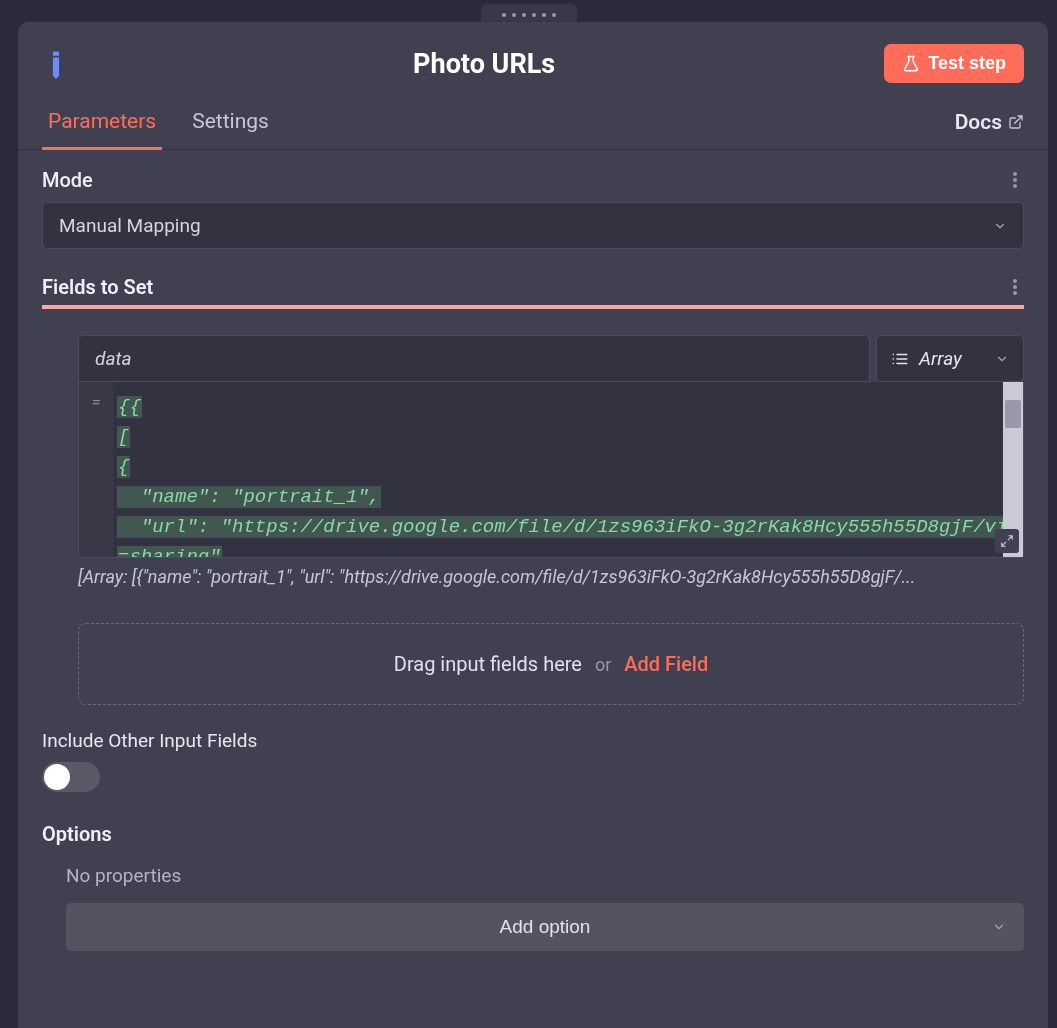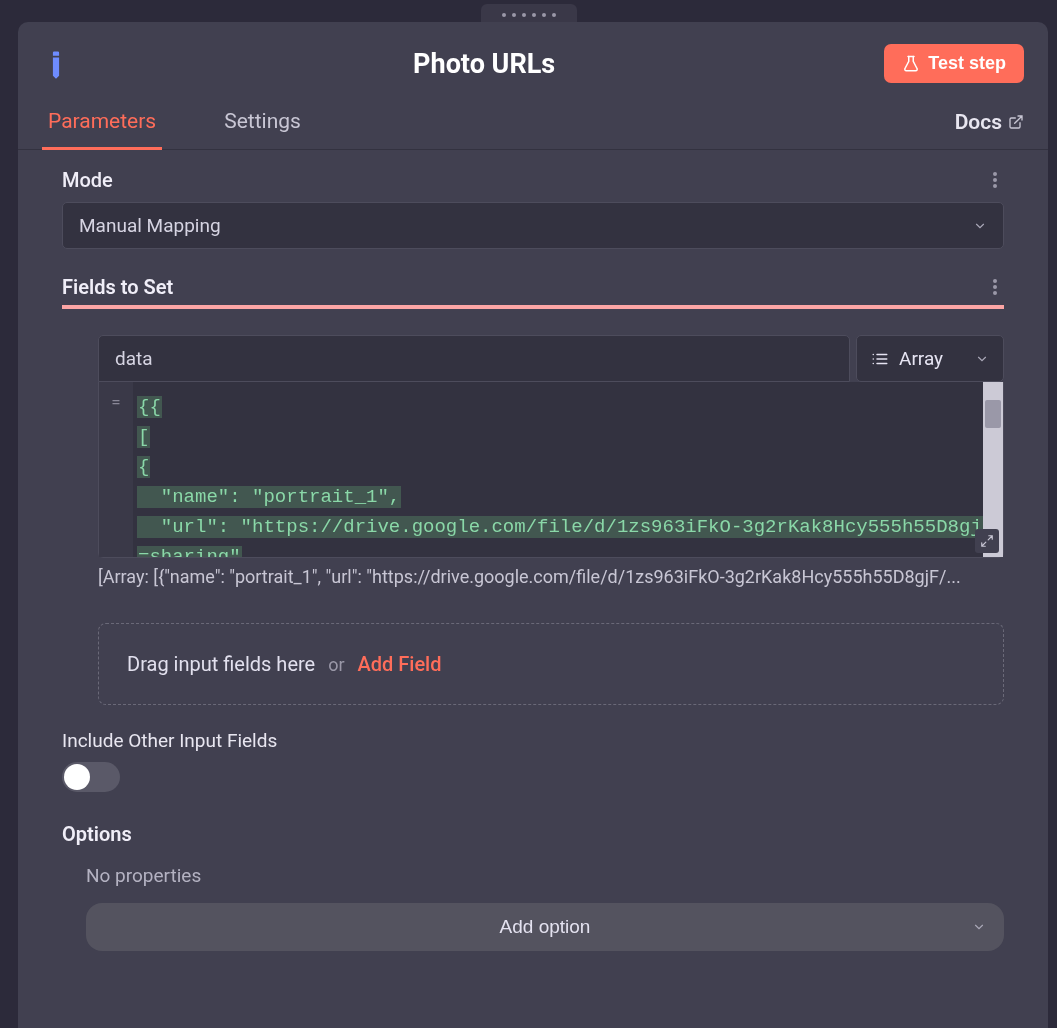--- a/index.html
+++ b/index.html
@@ -67,21 +67,21 @@
     cursor: pointer;
     display: flex;
     align-items: center;
     gap: 8px;
   }
   .tabs {
     display: flex;
     align-items: center;
     padding: 0 24px;
     border-bottom: 1px solid #333240;
-    gap: 56px;
+    gap: 24px;
   }
   .tab {
     padding: 14px 6px;
     font-size: 21px;
     color: #c8c6d4;
     cursor: pointer;
     border-bottom: 3px solid transparent;
     margin-bottom: -1px;
   }
   .tab.active {
@@ -93,21 +93,21 @@
     font-size: 21px;
     font-weight: 600;
     color: #e8e6f0;
     cursor: pointer;
     display: flex;
     align-items: center;
     gap: 6px;
     padding: 14px 0;
   }
   .body {
-    padding: 18px 44px;
+    padding: 18px 24px;
   }
   .section-row {
     display: flex;
     align-items: center;
     justify-content: space-between;
     margin-bottom: 10px;
   }
   .section-label {
     font-size: 20px;
     font-weight: 500;
@@ -144,20 +144,21 @@
     margin-bottom: 26px;
     display: flex;
     justify-content: space-between;
     align-items: center;
     text-align: center;
   }
   .fields-header .section-label { font-weight: 600; }
   .field-block {
     margin-left: 36px;
     margin-bottom: 23px;
+    font-style: italic;
   }
   .field-top {
     display: flex;
     gap: 6px;
   }
   .field-name-input {
     flex: 1;
     background: #333240;
     border: 1px solid #4d4c5c;
     border-radius: 5px 5px 0 0;
@@ -233,20 +234,21 @@
     color: #c8c6d4;
     margin-top: 8px;
     white-space: nowrap;
     overflow: hidden;
   }
   .dropzone {
     margin: 36px 0 24px 36px;
     border: 1.5px dashed #6a6978;
     border-radius: 8px;
     padding: 28px;
+    text-align: center;
     font-size: 20px;
     color: #e2e0ee;
   }
   .dropzone .or { color: #9a98a8; margin: 0 8px; font-size: 18px; }
   .dropzone .add { color: #ff6d5a; cursor: pointer; font-weight: 500; }
   .toggle-row { margin-top: 10px; }
   .toggle-label { font-size: 19px; color: #e8e6f0; margin-bottom: 10px; }
   .toggle {
     width: 58px; height: 30px;
     background: #5a5968;
@@ -269,21 +271,21 @@
   .no-props {
     font-size: 19px;
     color: #b4b2c2;
     margin-left: 24px;
     margin-bottom: 16px;
   }
   .add-option-btn {
     margin-left: 24px;
     background: #54535f;
     border: none;
-    border-radius: 16px;
+    border-radius: 5px;
     padding: 13px 18px;
     font-size: 19px;
     color: #e4e2f0;
     cursor: pointer;
     display: flex;
     align-items: center;
     justify-content: center;
     width: calc(100% - 24px);
     position: relative;
   }

